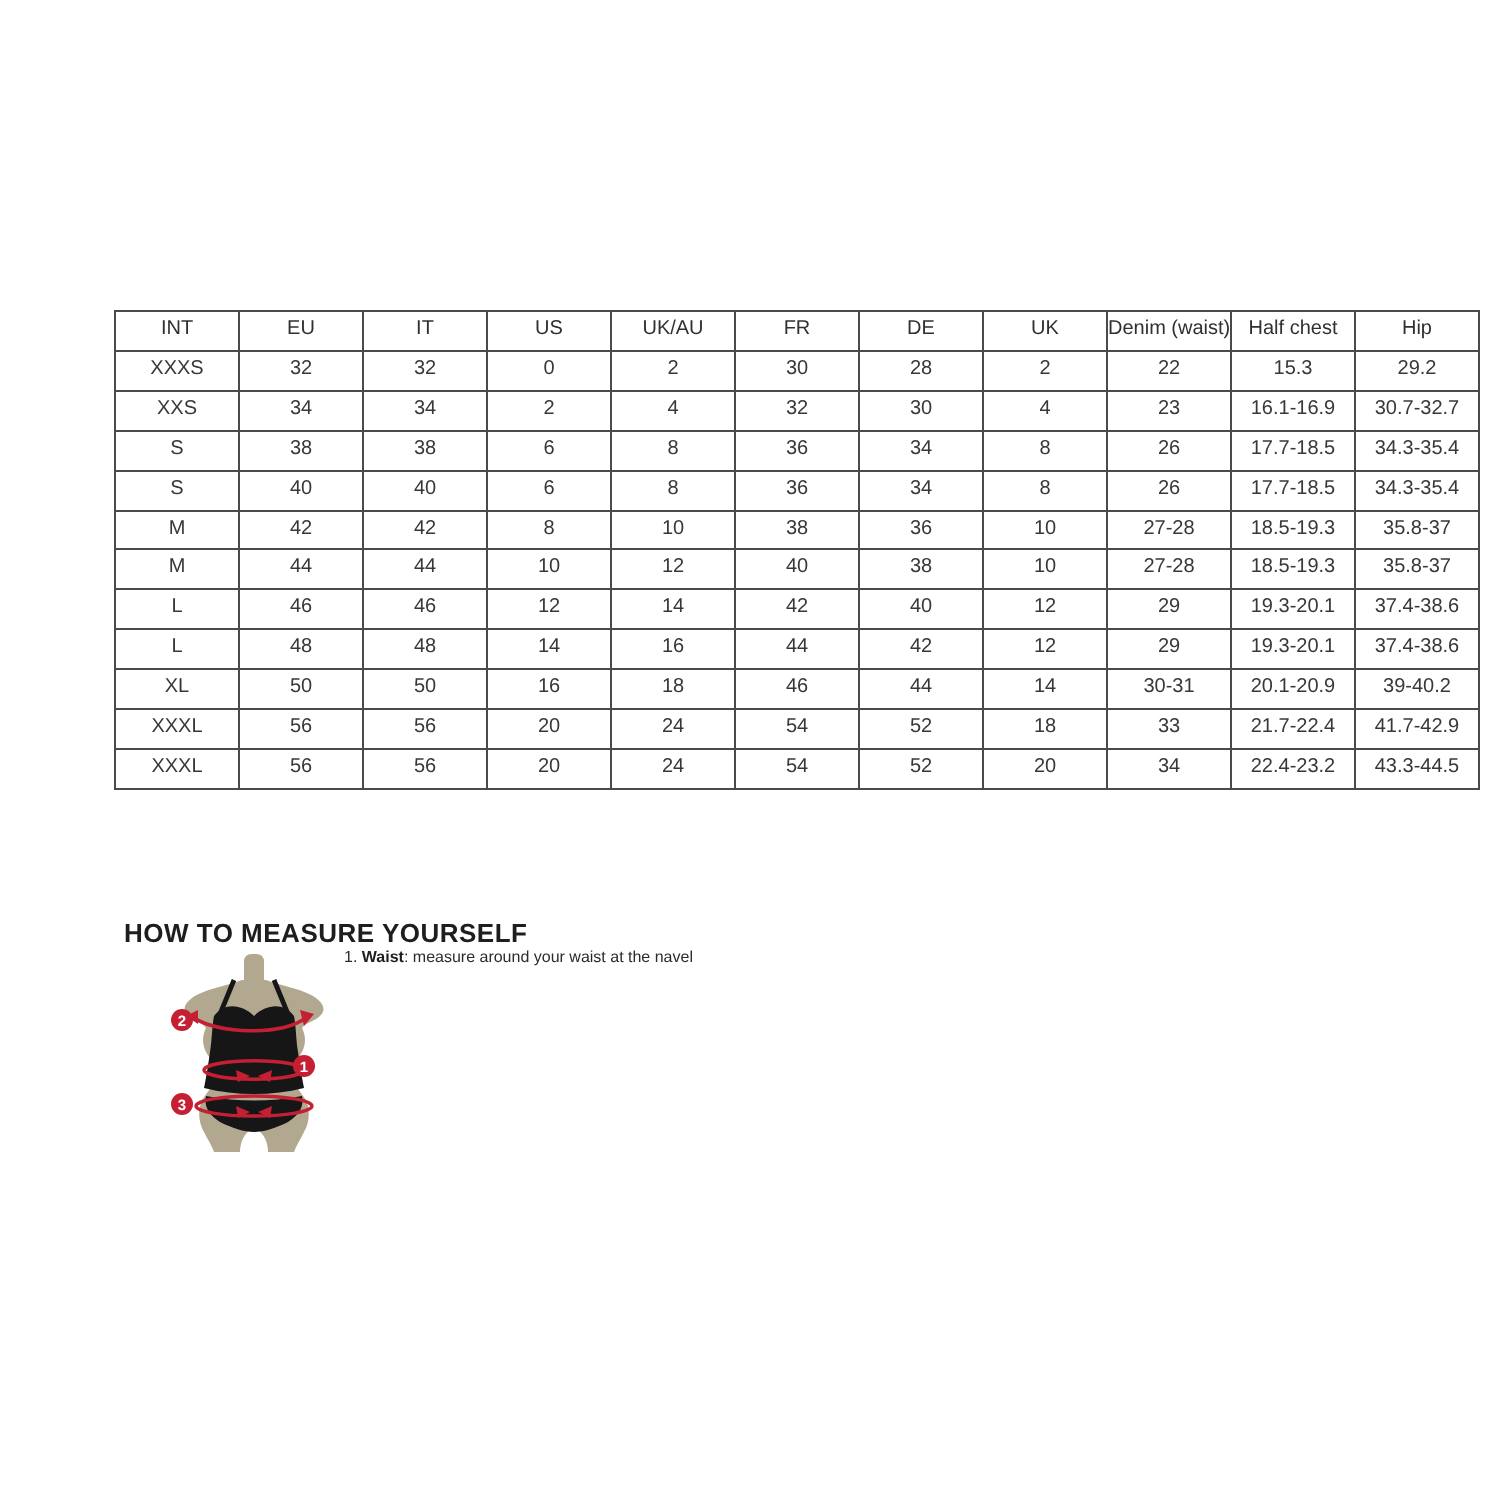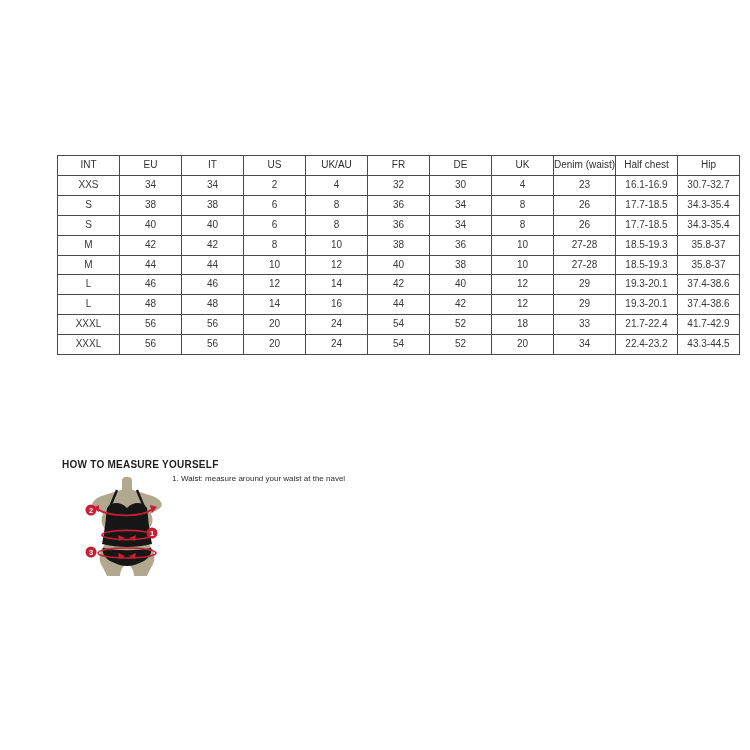--- a/index.html
+++ b/index.html
@@ -18,28 +18,28 @@
     border:1px solid #4a4a4a;
     text-align:center;vertical-align:middle;
     font-weight:normal;padding:0;
     height:18.9px;line-height:18.9px;
     white-space:nowrap;overflow:hidden;
   }
   .size-table th{color:#303030;}
   
   .measure-title{
     position:absolute;left:62px;top:459px;
-    font-size:10px;font-weight:bold;letter-spacing:.25px;color:#1e1e1e;
+    font-size:13px;font-weight:bold;letter-spacing:.25px;color:#1e1e1e;
   }
   .steps{
     position:absolute;left:172px;top:474px;
     font-size:8px;color:#2c2c2c;
   }
   .step{margin:0 0 8px 0;line-height:9px;white-space:nowrap;}
-  .step b{font-weight:normal;color:#1e1e1e;margin-top:20px;}
+  .step b{font-weight:bold;color:#1e1e1e;margin-top:20px;}
   .figure{position:absolute;left:80px;top:476px;width:100px;height:106px;}
   .tan{fill:var(--mannequin,#b2a88f);}
   .blk{fill:var(--garment,#161616);}
   .blkline{stroke:var(--garment,#161616);fill:none;}
   .redline{stroke:var(--accent,#c41f33);fill:none;}
   .redfill{fill:var(--accent,#c41f33);}
   .badge-num{fill:#ffffff;font-size:7.5px;font-weight:bold;font-family:"Liberation Sans",sans-serif;}
 </style>
 </head>
 <body>
@@ -57,20 +57,33 @@
           <th>FR</th>
           <th>DE</th>
           <th>UK</th>
           <th>Denim (waist)</th>
           <th>Half chest</th>
           <th>Hip</th>
         </tr>
     </thead>
     <tbody>
         <tr>
+          <td>XXXS</td>
+          <td>32</td>
+          <td>32</td>
+          <td>0</td>
+          <td>2</td>
+          <td>30</td>
+          <td>28</td>
+          <td>2</td>
+          <td>22</td>
+          <td>15.3</td>
+          <td>29.2</td>
+        </tr>
+        <tr>
           <td>XXS</td>
           <td>34</td>
           <td>34</td>
           <td>2</td>
           <td>4</td>
           <td>32</td>
           <td>30</td>
           <td>4</td>
           <td>23</td>
           <td>16.1-16.9</td>
@@ -146,20 +159,33 @@
           <td>48</td>
           <td>48</td>
           <td>14</td>
           <td>16</td>
           <td>44</td>
           <td>42</td>
           <td>12</td>
           <td>29</td>
           <td>19.3-20.1</td>
           <td>37.4-38.6</td>
+        </tr>
+        <tr>
+          <td>XL</td>
+          <td>50</td>
+          <td>50</td>
+          <td>16</td>
+          <td>18</td>
+          <td>46</td>
+          <td>44</td>
+          <td>14</td>
+          <td>30-31</td>
+          <td>20.1-20.9</td>
+          <td>39-40.2</td>
         </tr>
         <tr>
           <td>XXXL</td>
           <td>56</td>
           <td>56</td>
           <td>20</td>
           <td>24</td>
           <td>54</td>
           <td>52</td>
           <td>18</td>

